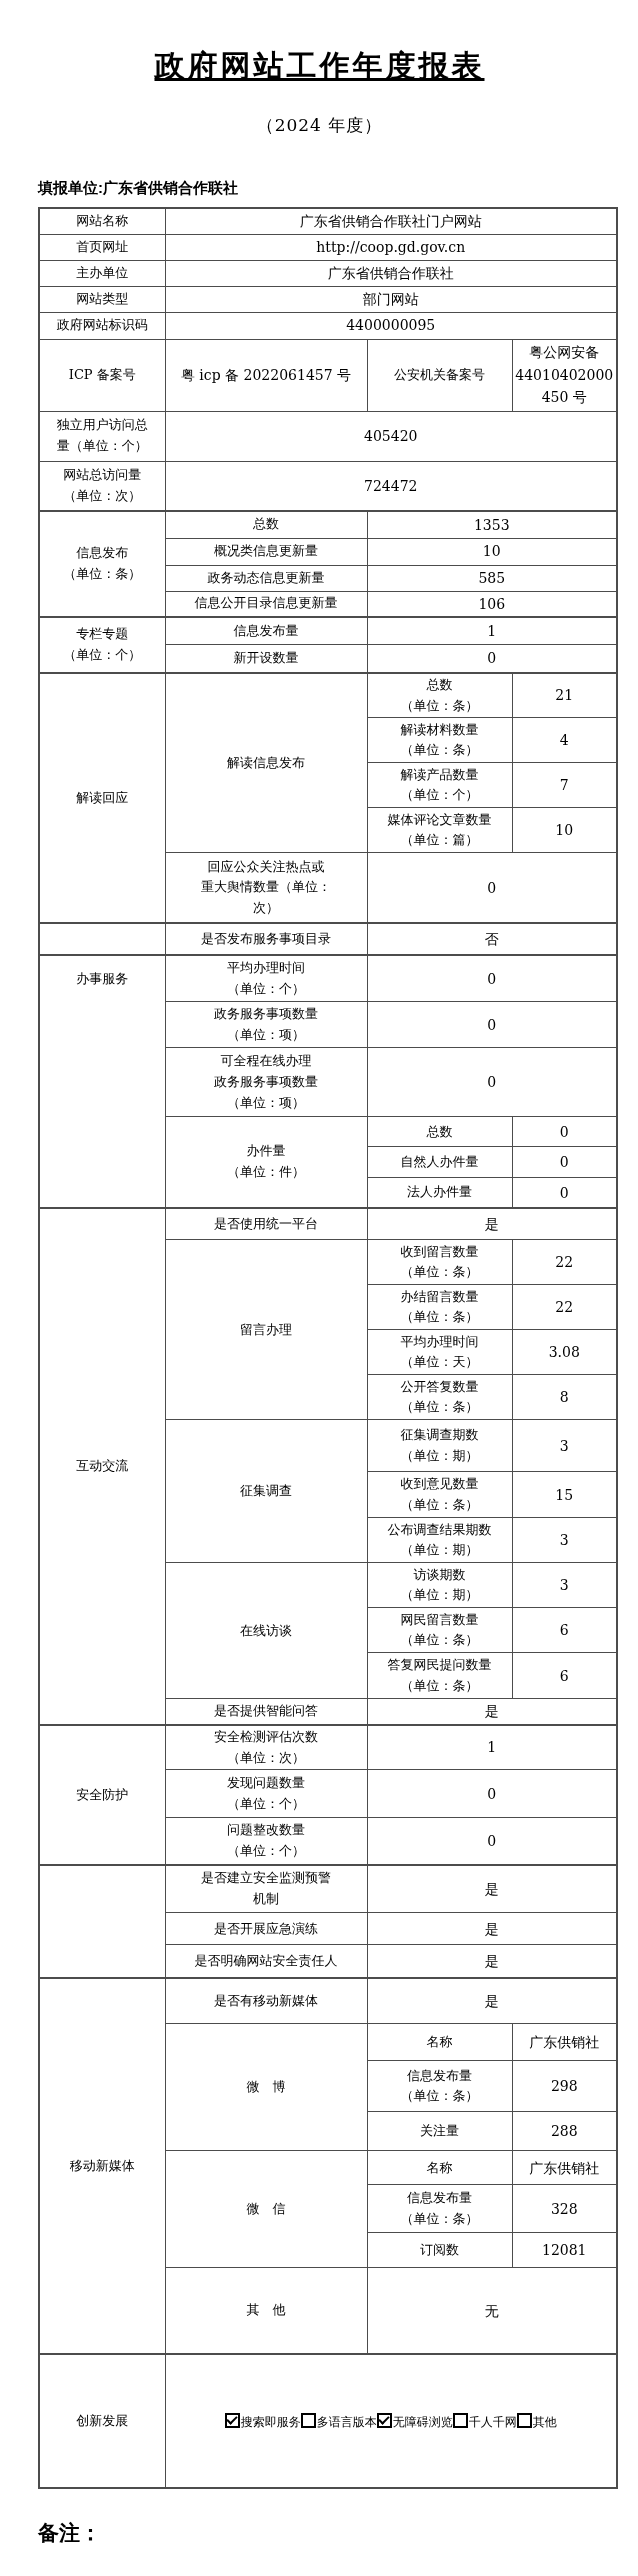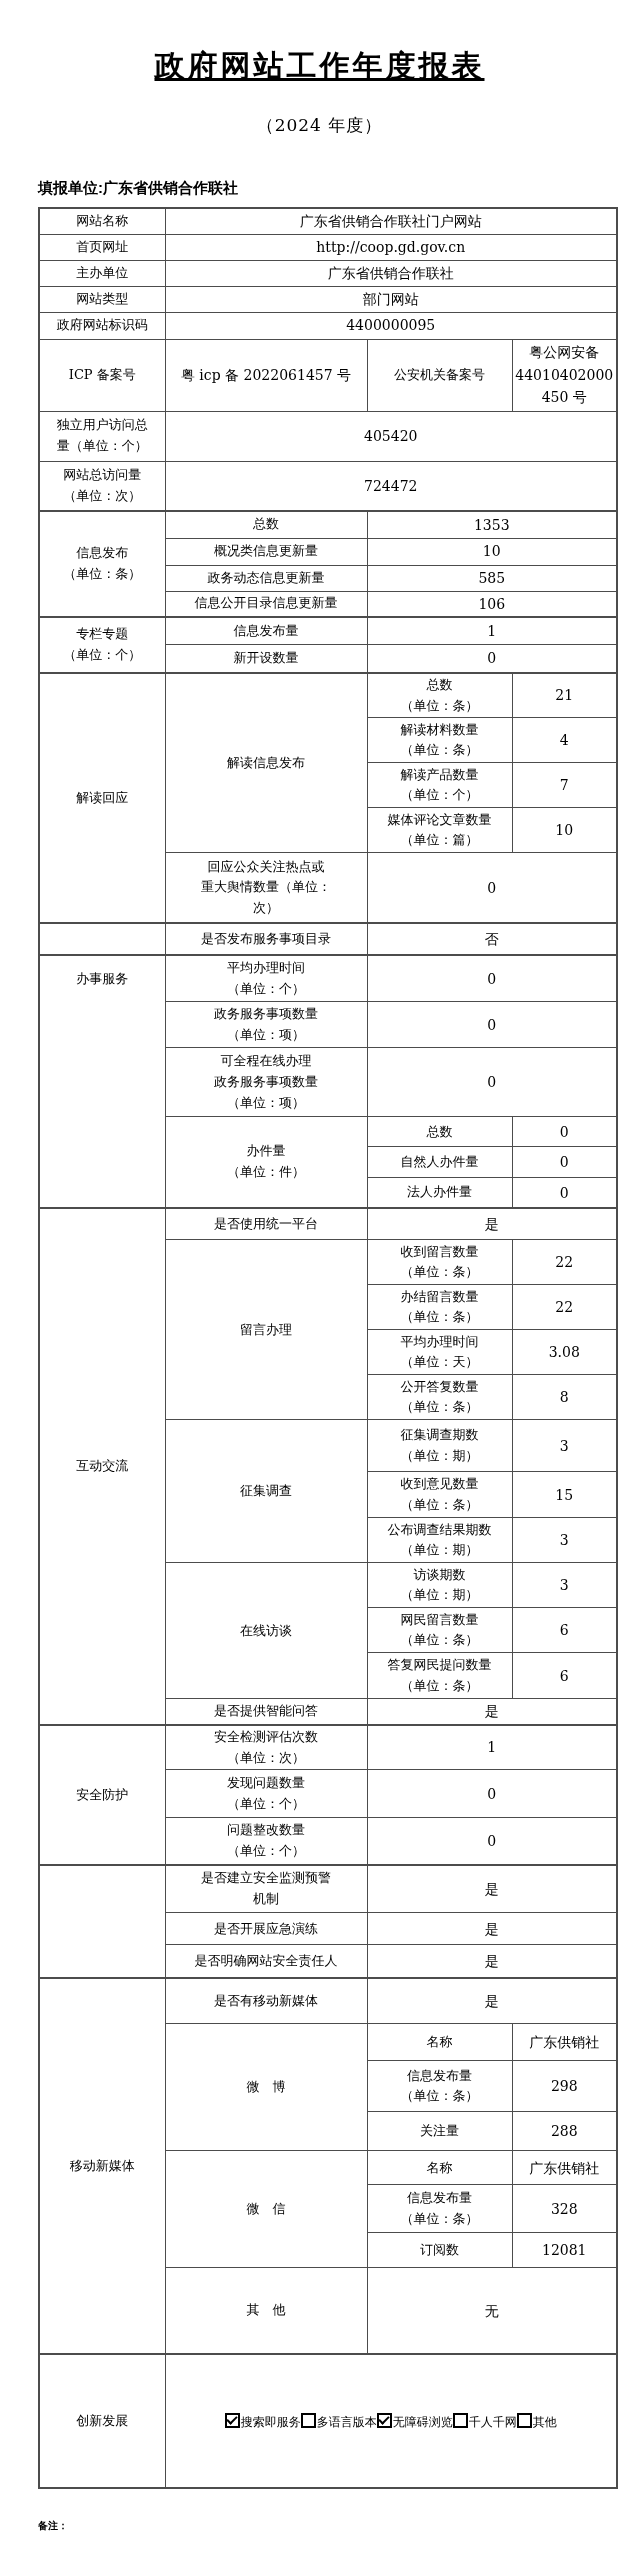--- a/index.html
+++ b/index.html
@@ -46,21 +46,21 @@
   .box.ck::after{
     content:"";position:absolute;left:0px;top:1px;
     width:8px;height:4px;
     border-left:2px solid #000;border-bottom:2px solid #000;
     transform:rotate(-45deg);
   }
   .cbl{font-size:12px;}
   .remarks{
     margin:30px 0 0 38px;
     font-family:"Liberation Sans", sans-serif;
-    font-weight:bold;font-size:10px;
+    font-weight:bold;font-size:21px;
   }
 </style>
 </head>
 <body>
 
 <div class="title">政府网站工作年度报表</div>
 <div class="subtitle">（2024 年度）</div>
 <div class="unit">填报单位:广东省供销合作联社</div>
 
 <table class="report">

